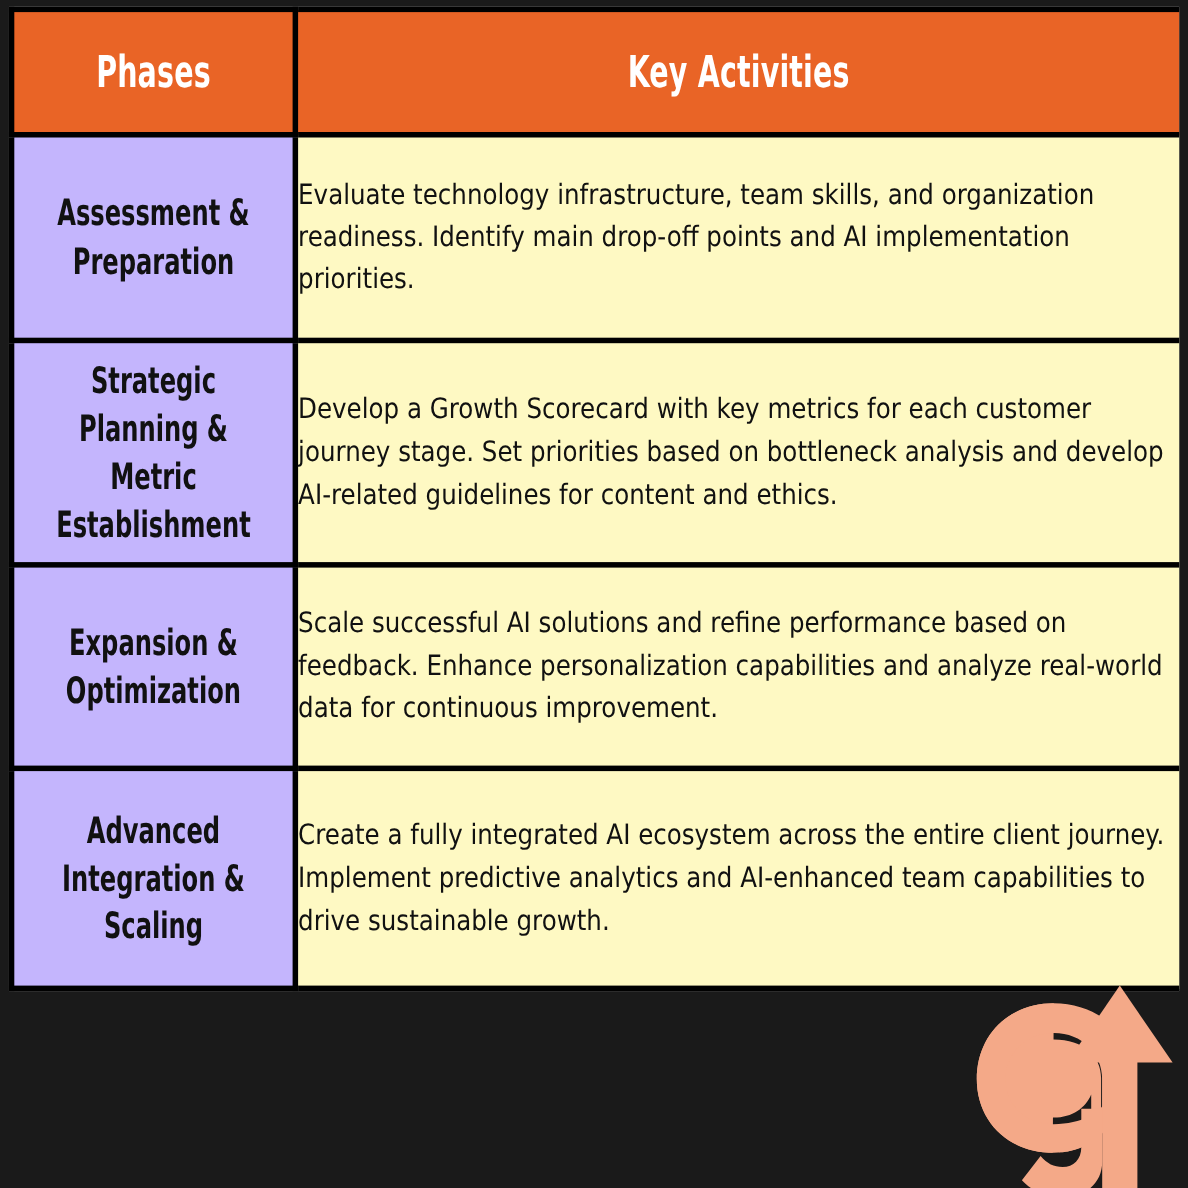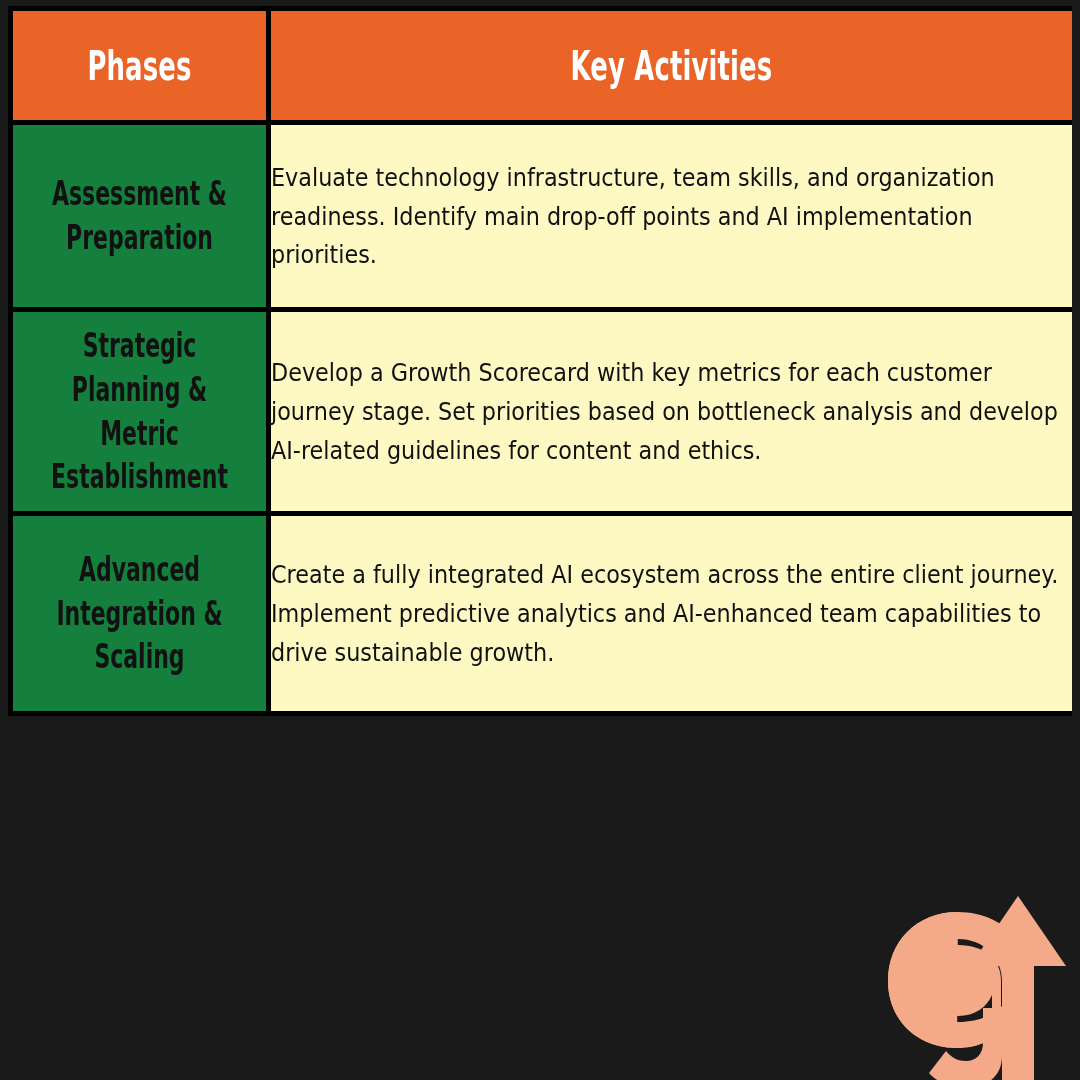--- a/index.html
+++ b/index.html
@@ -66,21 +66,21 @@
     line-height: 1.05;
     letter-spacing: 0.2px;
     color: #ffffff;
     transform: scaleX(0.72);
     transform-origin: center center;
     white-space: nowrap;
   }
 
   
   td.phase-cell {
-    background: #15803d;
+    background: #c4b5fd;
     text-align: center;
     padding: 10px 6px;
   }
   .phase-text {
     display: block;
     font-family: "Liberation Sans Narrow", "DejaVu Sans Condensed", "Liberation Sans", sans-serif;
     font-weight: 700;
     font-size: 33px;
     line-height: 1.32;
     color: #111111;
@@ -165,20 +165,29 @@
             <span class="phase-text">Strategic
 Planning &amp; Metric
 Establishment</span>
           </td>
           <td class="act-cell">
             <span class="act-text">Develop a Growth Scorecard with key metrics for each customer journey stage. Set priorities based on bottleneck analysis and develop AI-related guidelines for content and ethics.</span>
           </td>
         </tr>
 
 
+        <tr class="r3">
+          <td class="phase-cell">
+            <span class="phase-text">Expansion &amp;
+Optimization</span>
+          </td>
+          <td class="act-cell">
+            <span class="act-text">Scale successful AI solutions and refine performance based on feedback. Enhance personalization capabilities and analyze real-world data for continuous improvement.</span>
+          </td>
+        </tr>
 
         <tr class="r4">
           <td class="phase-cell">
             <span class="phase-text">Advanced
 Integration &amp;
 Scaling</span>
           </td>
           <td class="act-cell">
             <span class="act-text">Create a fully integrated AI ecosystem across the entire client journey. Implement predictive analytics and AI-enhanced team capabilities to drive sustainable growth.</span>
           </td>

